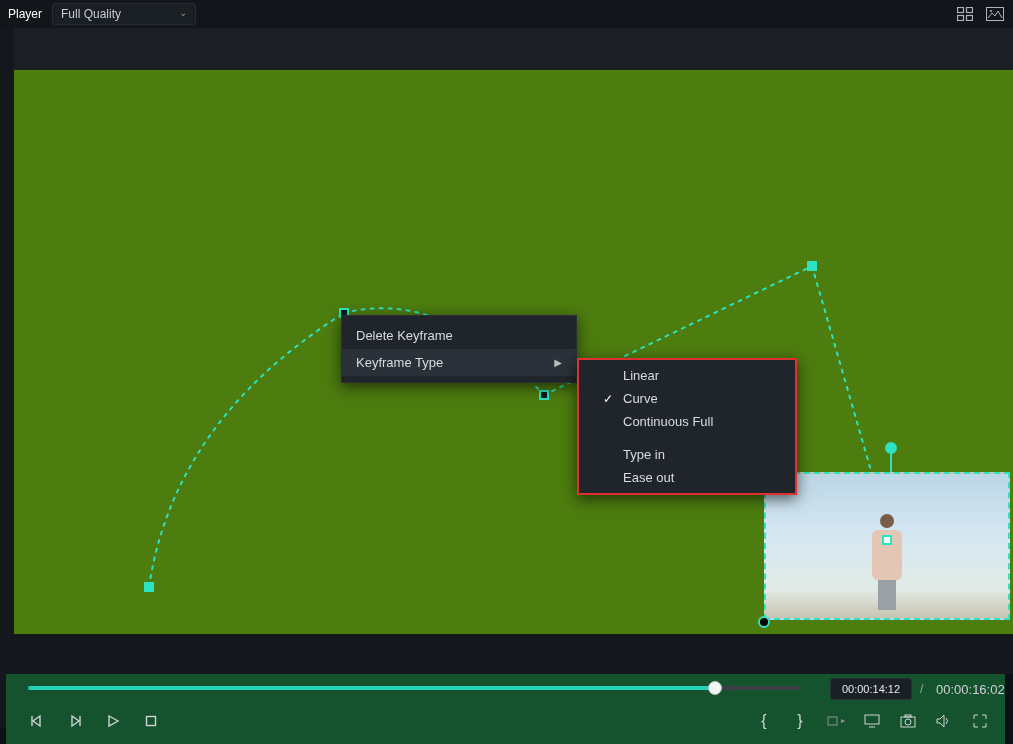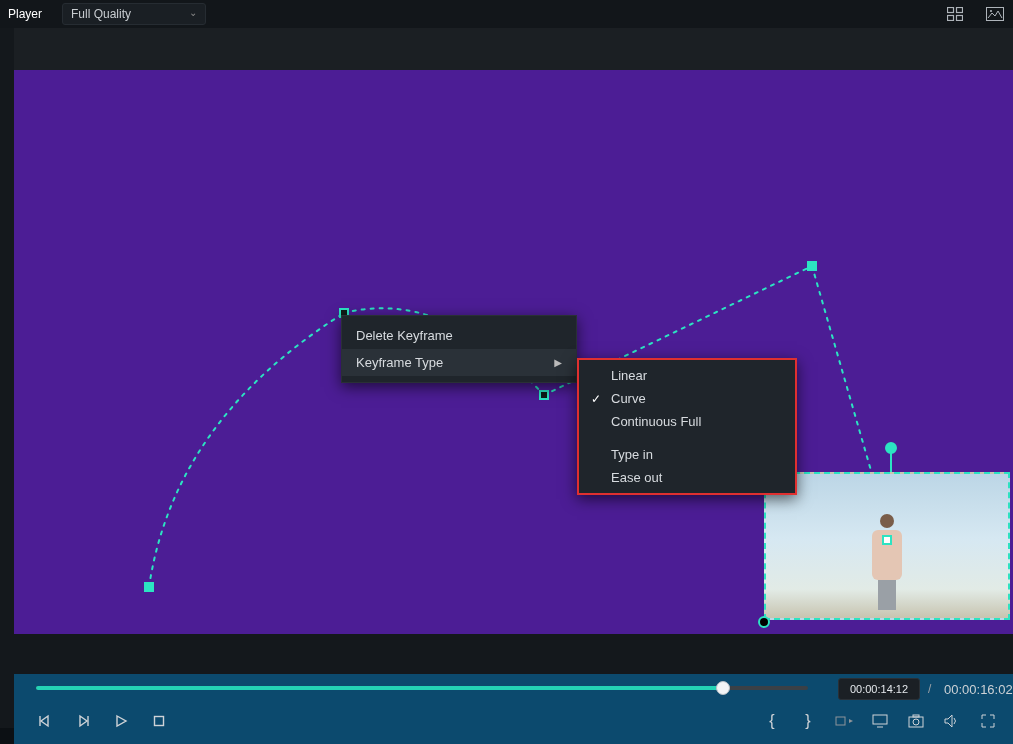--- a/index.html
+++ b/index.html
@@ -1,46 +1,46 @@
 <!DOCTYPE html>
 <html><head>
 <meta charset="utf-8">
 <style>
   html,body{margin:0;padding:0;width:1013px;height:744px;background:#0c1014;font-family:"Segoe UI",Arial,sans-serif;color:#d0d4d8;overflow:hidden}
   *{box-sizing:border-box}
-  .topbar{position:absolute;left:0;top:0;width:1013px;height:28px;background:#12161a;display:flex;align-items:center;padding:0 8px;gap:20px;font-size:12px}
+  .topbar{position:absolute;left:0;top:0;width:1013px;height:28px;background:#12161a;display:flex;align-items:center;padding:0 8px;gap:10px;font-size:12px}
   .topbar .label{color:#fff;font-weight:500}
   .quality-dd{display:flex;align-items:flex-start;gap:58px;background:#1a1f24;border:1px solid #262c32;border-radius:3px;padding:3px 8px;color:#c8ccd0;font-size:12px;cursor:default}
   .quality-dd .chev{font-size:10px;color:#888}
   .topbar .sp{flex:1}
   .topbar .icon{width:20px;height:20px;display:flex;align-items:center;justify-content:center;color:#aeb4ba}
   .sidebar{position:absolute;left:0;top:28px;width:14px;height:700px;background:#14181c}
   .viewer{position:absolute;left:14px;top:28px;width:999px;height:646px;background:#14181c}
   .viewer .headstrip{position:absolute;left:0;top:0;width:100%;height:42px;background:#1b1f23}
-  .canvas{position:absolute;left:0;top:42px;width:999px;height:564px;background:#4c1d95}
+  .canvas{position:absolute;left:0;top:42px;width:999px;height:564px;background:#4d7c0f}
   svg.curve{position:absolute;left:0;top:0}
   .kf{position:absolute;width:10px;height:10px;border:2px solid #2ce3c2;background:#0f1b18;box-sizing:border-box}
   .kf.solid{background:#2ce3c2}
   .round{position:absolute;width:12px;height:12px;border:2px solid #2ce3c2;border-radius:50%;background:#000}
   .round.fill{background:#2ce3c2}
   .menu{position:absolute;background:#1f252b;border:1px solid #2a3036;box-shadow:0 4px 14px rgba(0,0,0,.6);font-size:13px;color:#d7dbdf;padding:6px 0}
   .menu .item{padding:6px 14px;display:flex;align-items:center;justify-content:space-between;cursor:default}
   .menu .item.hover{background:#2a3138}
   .menu .arrow{font-size:10px;color:#bbb}
-  .submenu{position:absolute;background:#1f252b;border:2px solid #e03030;box-shadow:0 4px 14px rgba(0,0,0,.6);font-size:13px;color:#d7dbdf;padding:4px 4px}
+  .submenu{position:absolute;background:#1f252b;border:2px solid #e03030;box-shadow:0 4px 14px rgba(0,0,0,.6);font-size:13px;color:#d7dbdf;padding:4px 16px}
   .submenu .row{padding:4px 20px 4px 28px;position:relative;cursor:default}
   .submenu .row .chk{position:absolute;left:8px;top:5px;font-size:12px;color:#fff}
   .submenu .sep{height:10px}
   .clip{position:absolute;border:2px dashed #2ce3c2;background:linear-gradient(180deg,#bcd6e6 0%,#d6e8f2 45%,#e2ebe6 80%,#c7c4b0 100%);overflow:hidden}
   .clip .person{position:absolute;left:50%;top:28%;transform:translateX(-50%);width:36px;height:92px}
   .clip .person .head{width:14px;height:14px;border-radius:50%;background:#7a5d49;margin:0 auto}
   .clip .person .body{width:30px;height:50px;background:#e4c6b4;border-radius:6px;margin:2px auto 0}
   .clip .person .legs{width:18px;height:30px;background:#9aa0a6;margin:0 auto}
   .clip .anchor{position:absolute;left:50%;top:46%;transform:translate(-50%,-50%);width:10px;height:10px;border:2px solid #2ce3c2;background:#fff}
-  .footer{position:absolute;left:14px;top:674px;width:999px;height:70px;background:#0c4a6e}
+  .footer{position:absolute;left:6px;top:674px;width:999px;height:70px;background:#14532d}
   .track{position:absolute;left:22px;top:12px;width:772px;height:4px;background:#3a4046;border-radius:2px}
   .track .fill{position:absolute;left:0;top:0;height:4px;background:#24d3b5;border-radius:2px}
   .track .knob{position:absolute;top:-5px;width:14px;height:14px;border-radius:50%;background:#f2f4f6;border:1px solid #b9bfc5}
   .timebox{position:absolute;top:4px;left:824px;width:82px;height:22px;background:#1b2025;border:1px solid #2a3036;border-radius:3px;display:flex;align-items:center;justify-content:center;font-size:11px;color:#e4e8ec}
   .timesep{position:absolute;top:8px;left:914px;font-size:12px;color:#9aa0a6}
   .totaltime{position:absolute;top:8px;left:930px;font-size:13px;color:#cdd1d5}
   .ctrls{position:absolute;left:22px;top:38px;display:flex;gap:20px;align-items:center}
   .ctrls .btn,.right-ctrls .btn{width:18px;height:18px;display:flex;align-items:center;justify-content:center;color:#cfd3d7}
   .right-ctrls{position:absolute;right:16px;top:38px;display:flex;gap:18px;align-items:center}
 </style>

